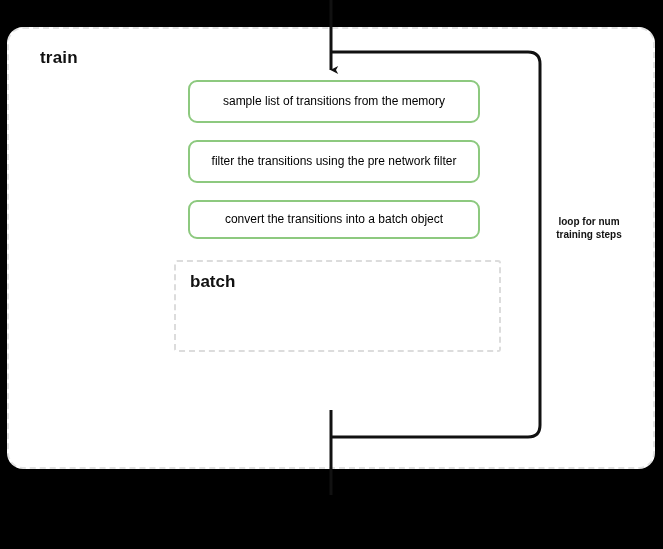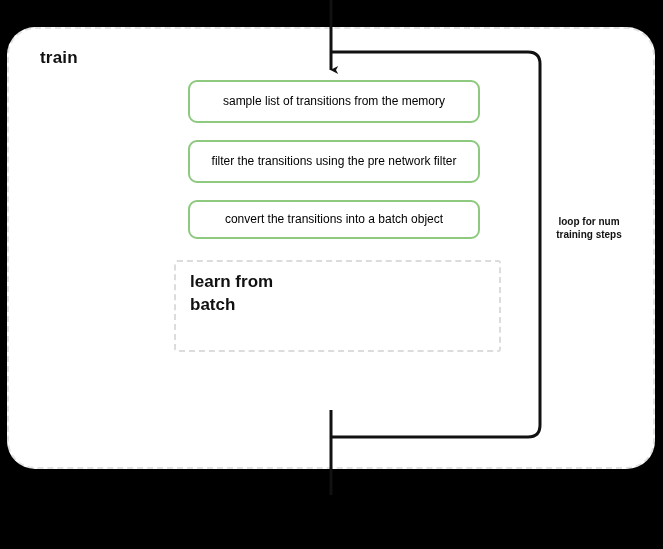--- a/index.html
+++ b/index.html
@@ -19,21 +19,21 @@
   
   #train-container {
     position: absolute;
     left: 7px;
     top: 27px;
     width: 648px;
     height: 442px;
     box-sizing: border-box;
     background: #ffffff;
     border: 2px dashed #e2e2e2;
-    border-radius: 28px;
+    border-radius: 16px;
   }
 
   #train-title {
     position: absolute;
     left: 31px;
     top: 19px;
     font-size: 17px;
     font-weight: bold;
     color: #111111;
     letter-spacing: 0.2px;
@@ -121,21 +121,20 @@
     <div class="step-box" id="step-filter">
       <span>filter the transitions using the pre network filter</span>
     </div>
 
     <div class="step-box" id="step-convert">
       <span>convert the transitions into a batch object</span>
     </div>
 
     <div id="learn-group">
       <div id="learn-group-title">
-        <div>learn from</div>
         <div>batch</div>
       </div>
     </div>
 
   </div>
 
   <svg id="flow-svg" viewBox="0 0 663 549">
     <defs>
       <marker id="arrowhead" markerWidth="10" markerHeight="10" refX="4.2" refY="7.6" orient="auto" markerUnits="userSpaceOnUse">
         <path d="M 0.2 0.4 L 4.2 8.2 L 8.2 0.4 L 4.2 2.6 Z" fill="#111111"></path>

